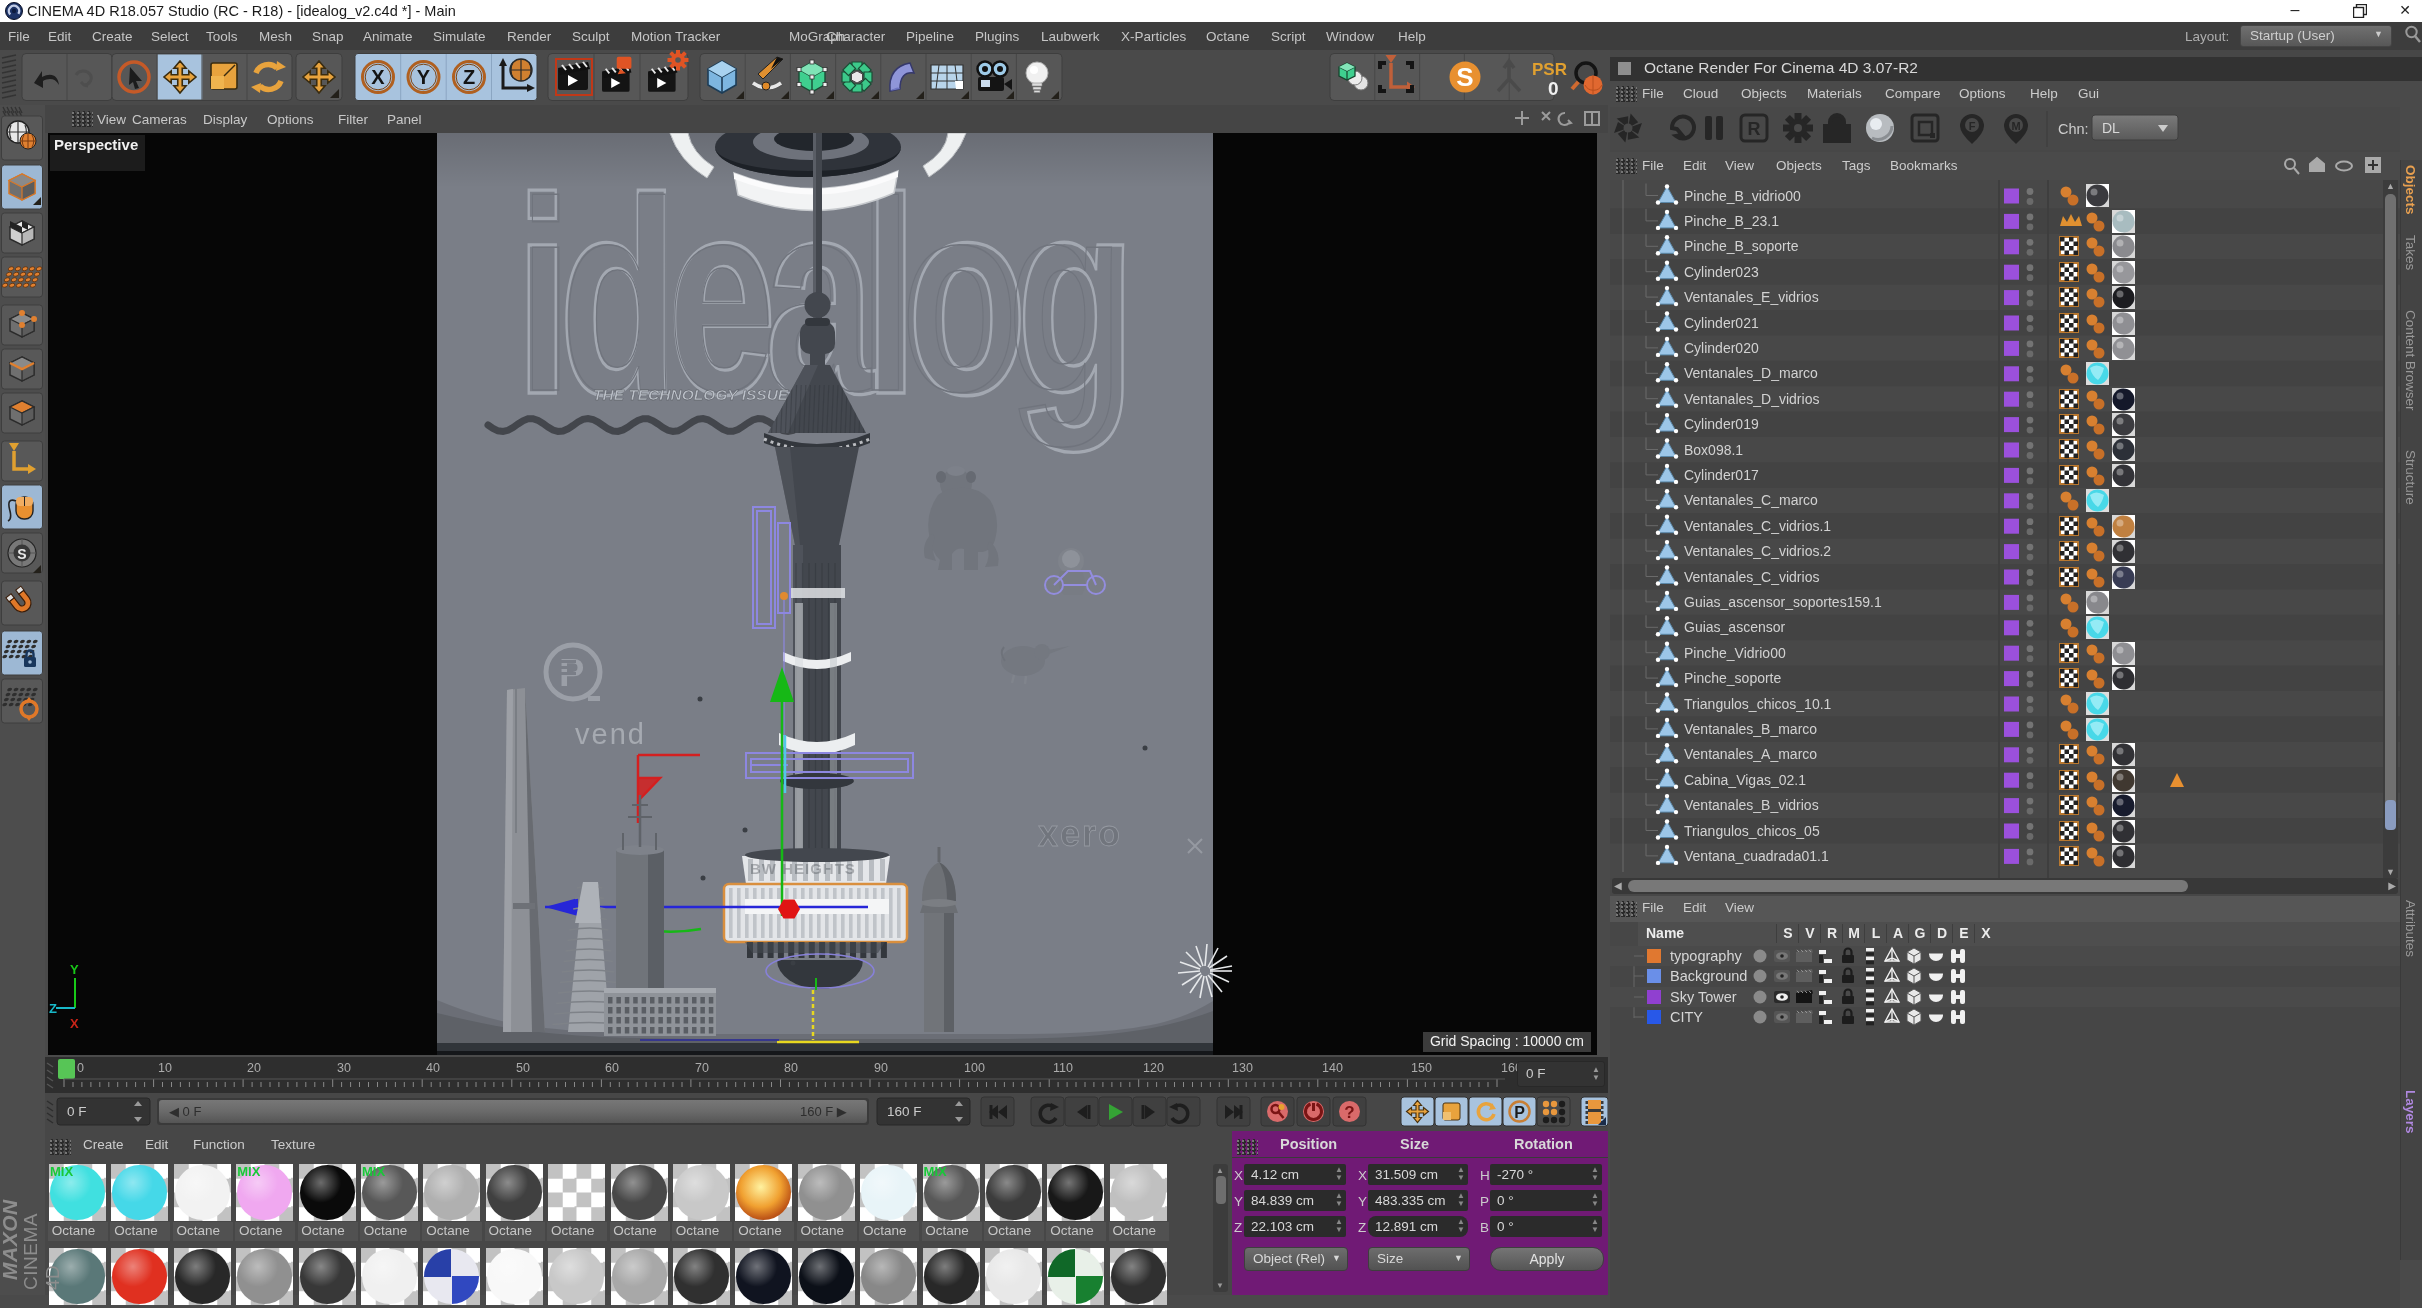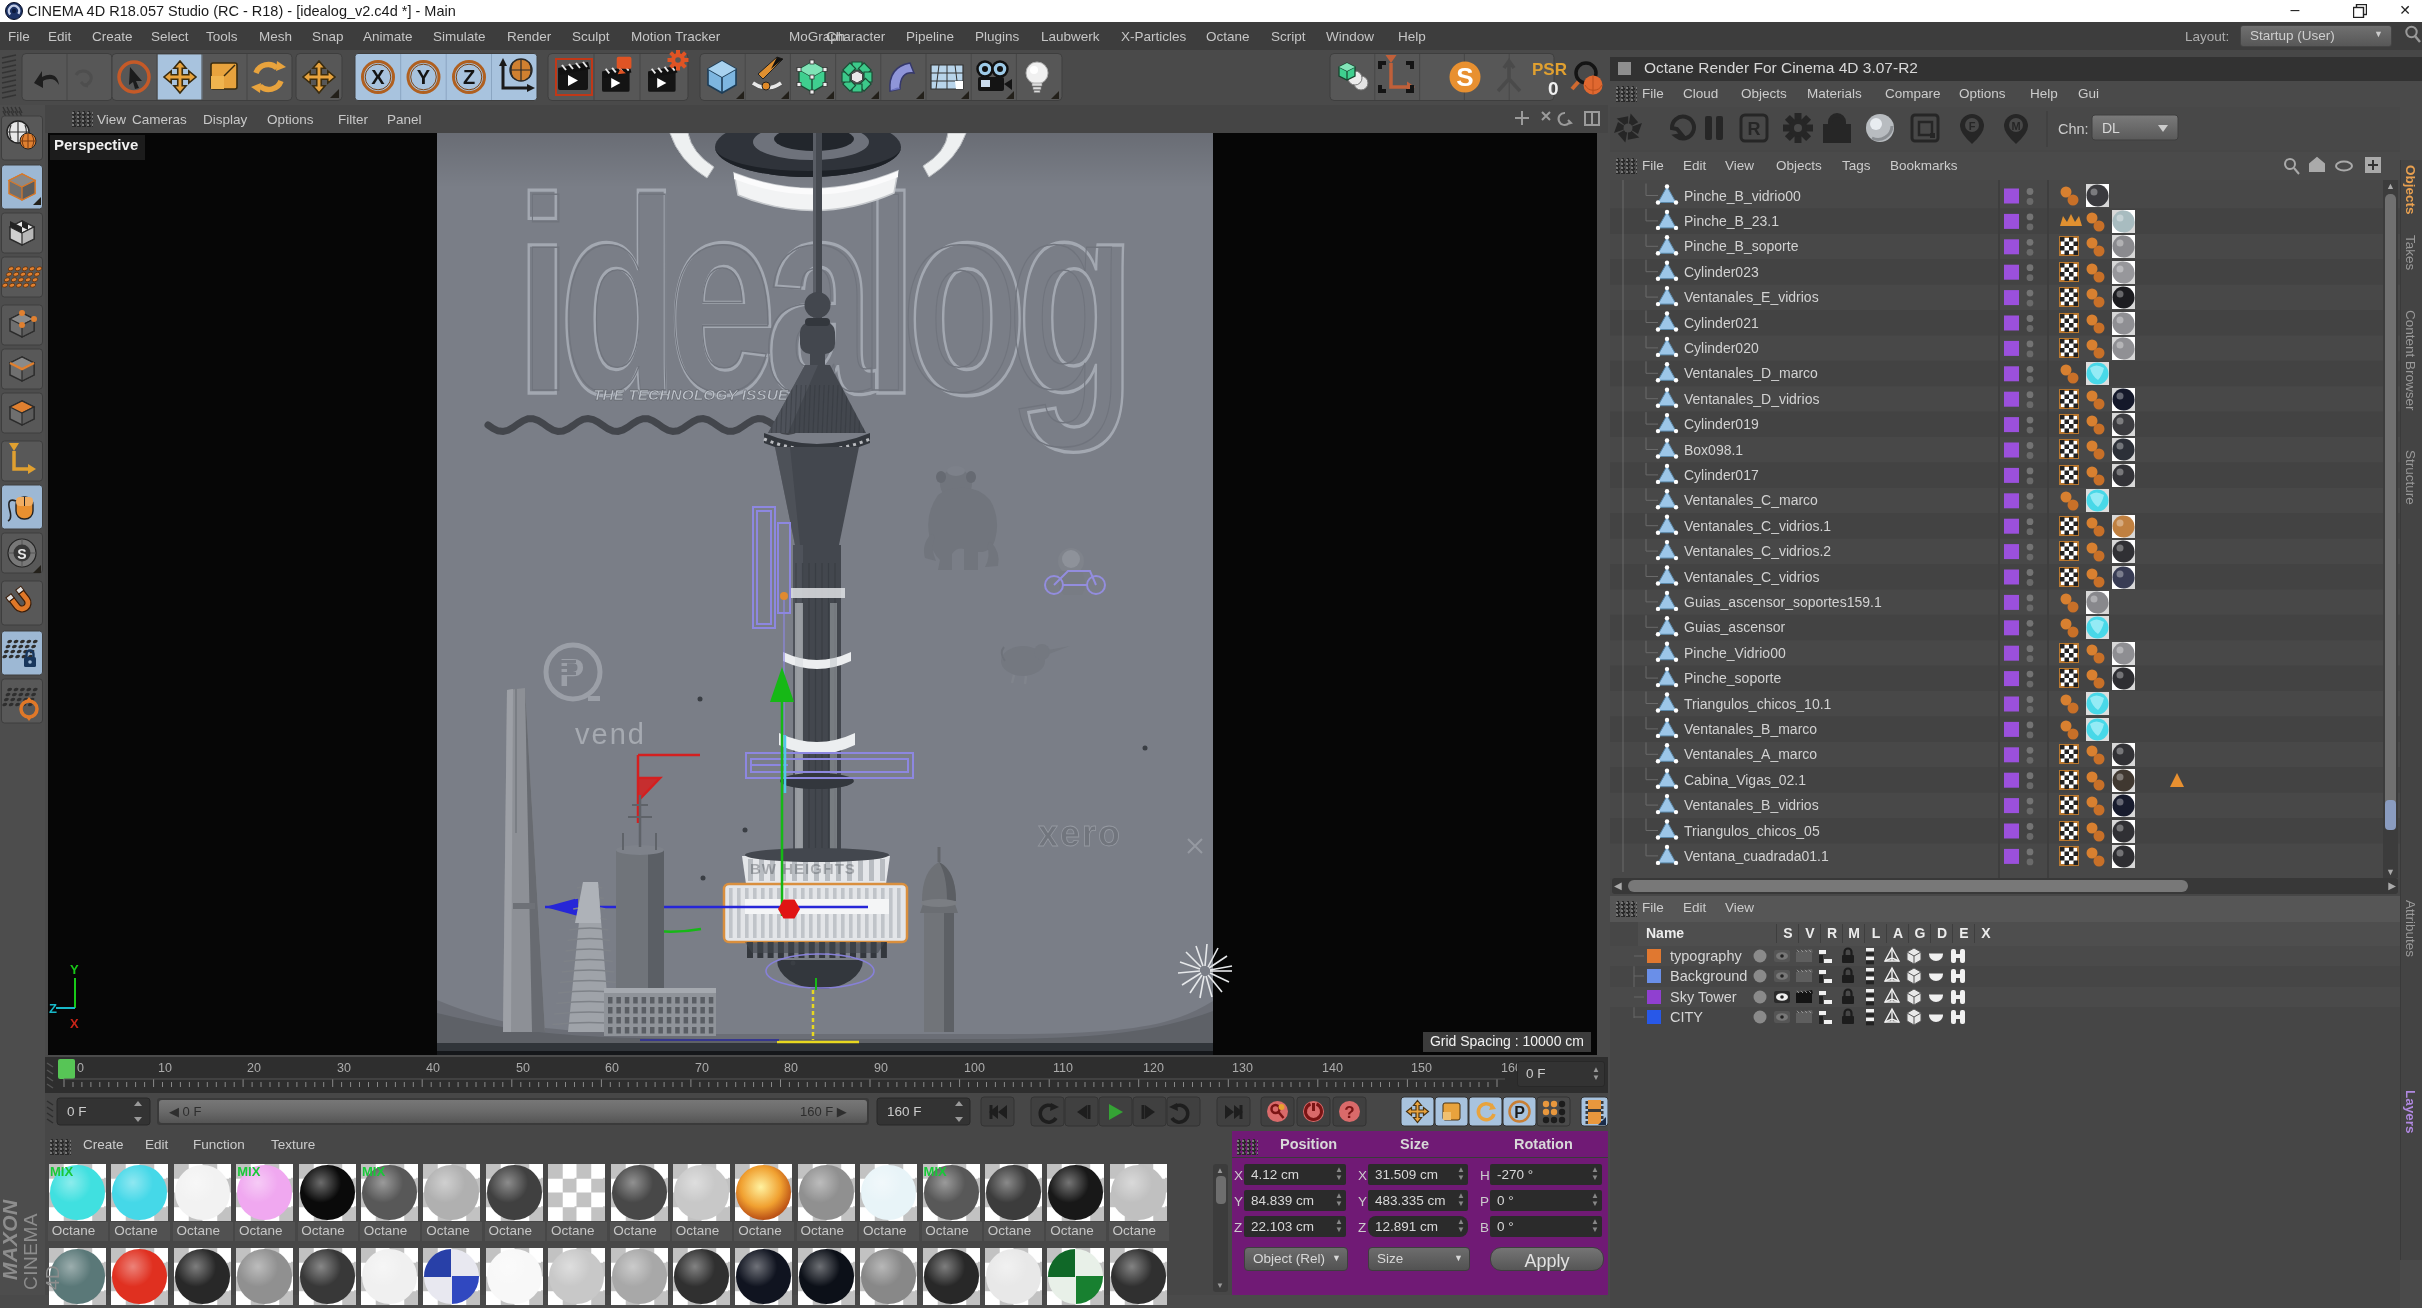--- a/index.html
+++ b/index.html
@@ -5,21 +5,21 @@
 .abs{position:absolute;}
 #titlebar{left:0;top:0;width:2422px;height:22px;background:#fff;}
 #titlebar .t{position:absolute;left:27px;top:3px;font-size:14.5px;color:#1a1a1a;}
 .winbtn{position:absolute;top:0;height:22px;width:30px;color:#222;text-align:center;line-height:20px;}
 #menubar{left:0;top:22px;width:2422px;height:28px;background:#3d3d3d;color:#c6c6c6;font-size:13.5px;}
 #menubar span.m, #vpmenu span.m{position:absolute;top:7px;}
 #toolbar{left:0;top:50px;width:2422px;height:55px;background:#4a4a4a;}
 #vpmenu{left:45px;top:105px;width:1563px;height:28px;background:#454545;color:#c8c8c8;font-size:13.5px;}
 #leftbar{left:0;top:105px;width:45px;height:1190px;background:#4d4d4d;}
 #viewport{left:48px;top:133px;width:1549px;height:922px;background:#060606;overflow:hidden;}
-#persplabel{position:absolute;left:2px;top:2px;background:#1c1c1c;color:#f0f0f0;font-size:15px;font-weight:bold;padding:1px 7px 7px 4px;text-align:center;}
+#persplabel{position:absolute;left:2px;top:2px;background:#1c1c1c;color:#f0f0f0;font-size:15px;font-weight:bold;padding:1px 7px 18px 4px;text-align:center;}
 #gridlabel{position:absolute;right:6px;bottom:3px;background:#3b3b3b;color:#f2f2f2;font-size:14px;padding:1px 7px 3px 7px;}
 #ruler{left:45px;top:1057px;width:1563px;height:36px;background:#2e2e2e;}
 #transport{left:45px;top:1093px;width:1563px;height:38px;background:#474747;}
 #mats{left:45px;top:1131px;width:1187px;height:164px;background:#474747;}
 #coords{left:1232px;top:1131px;width:376px;height:164px;background:#701a75;color:#ccc;}
 #rightpanel{left:1610px;top:50px;width:812px;height:1258px;background:#474747;font-size:13.5px;}
 .rp{position:absolute;}
 #octtitle{left:0;top:7px;width:812px;height:24px;background:#323232;color:#d8d8d8;font-size:15.5px;}
 #octmenu{left:0;top:31px;width:812px;height:26px;background:#4a4a4a;color:#ccc;}
 #octbar{left:0;top:57px;width:812px;height:43px;background:#484848;}
@@ -1351,21 +1351,21 @@
       <span style="position:absolute;right:3px;top:9px;font-size:8px;color:#888">▼</span>
     </span>
 <span style="position:absolute;left:12px;top:116px;width:102px;height:22px;background:linear-gradient(#6d6d6d,#525252);border-radius:4px;border:1px solid #3e3e3e;color:#d8d8d8;font-size:13.5px;">
       <span style="position:absolute;left:8px;top:3px">Object (Rel)</span>
       <span style="position:absolute;right:6px;top:5px;font-size:9px">▼</span>
     </span>
 <span style="position:absolute;left:136px;top:116px;width:100px;height:22px;background:linear-gradient(#6d6d6d,#525252);border-radius:4px;border:1px solid #3e3e3e;color:#d8d8d8;font-size:13.5px;">
       <span style="position:absolute;left:8px;top:3px">Size</span>
       <span style="position:absolute;right:6px;top:5px;font-size:9px">▼</span>
     </span>
-<span style="position:absolute;left:258px;top:116px;width:112px;height:22px;background:linear-gradient(#757575,#565656);border-radius:11px;border:1px solid #3e3e3e;color:#e2e2e2;font-size:18px;text-align:center;">
+<span style="position:absolute;left:258px;top:116px;width:112px;height:22px;background:linear-gradient(#757575,#565656);border-radius:11px;border:1px solid #3e3e3e;color:#e2e2e2;font-size:14px;text-align:center;">
       <span style="position:absolute;left:0;right:0;top:3px">Apply</span>
     </span>
 </div>
 <div class="abs" style="left:0;top:1100px;width:45px;height:195px;overflow:visible">
 <span style="position:absolute;left:-2px;top:180px;transform:rotate(-90deg);transform-origin:0 0;font-size:21px;font-weight:bold;font-style:italic;color:#8d8d8d;letter-spacing:0.5px">MAXON</span>
 <span style="position:absolute;left:20px;top:190px;transform:rotate(-90deg);transform-origin:0 0;font-size:19px;color:#8d8d8d;letter-spacing:0.5px">CINEMA 4D</span>
 </div>
 <div class="abs" id="rightpanel">
 <div class="rp" id="octtitle">
       <span style="position:absolute;left:8px;top:5px;width:13px;height:13px;background:#8e8e8e;"></span>

